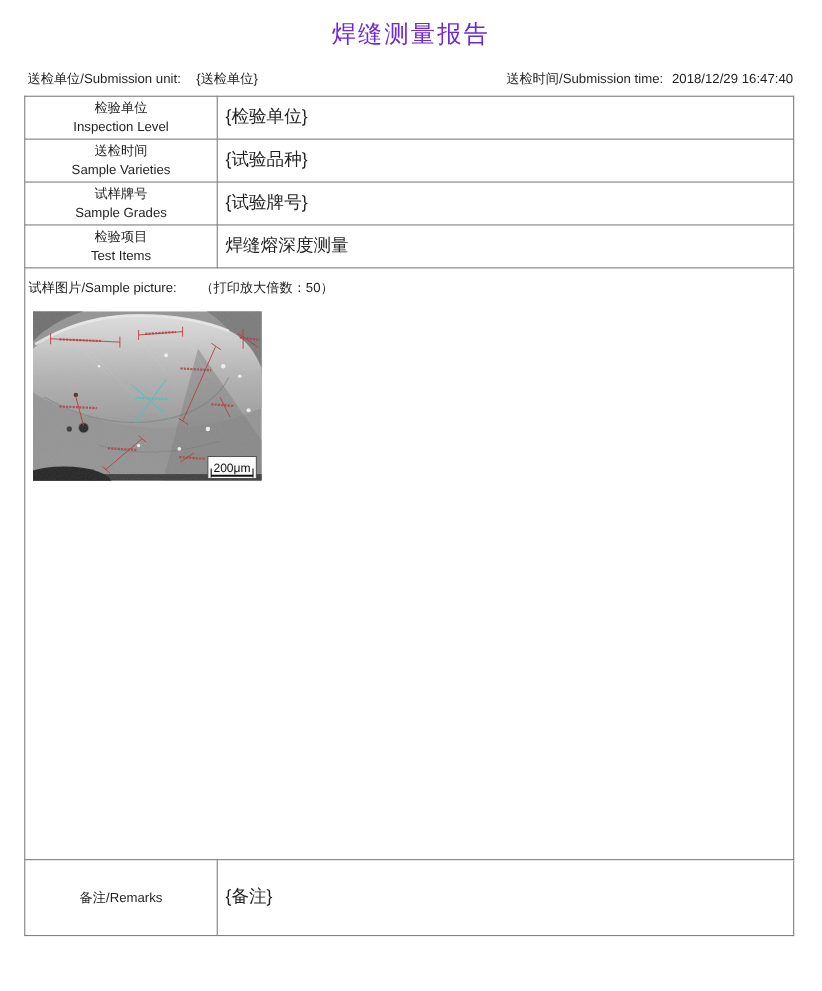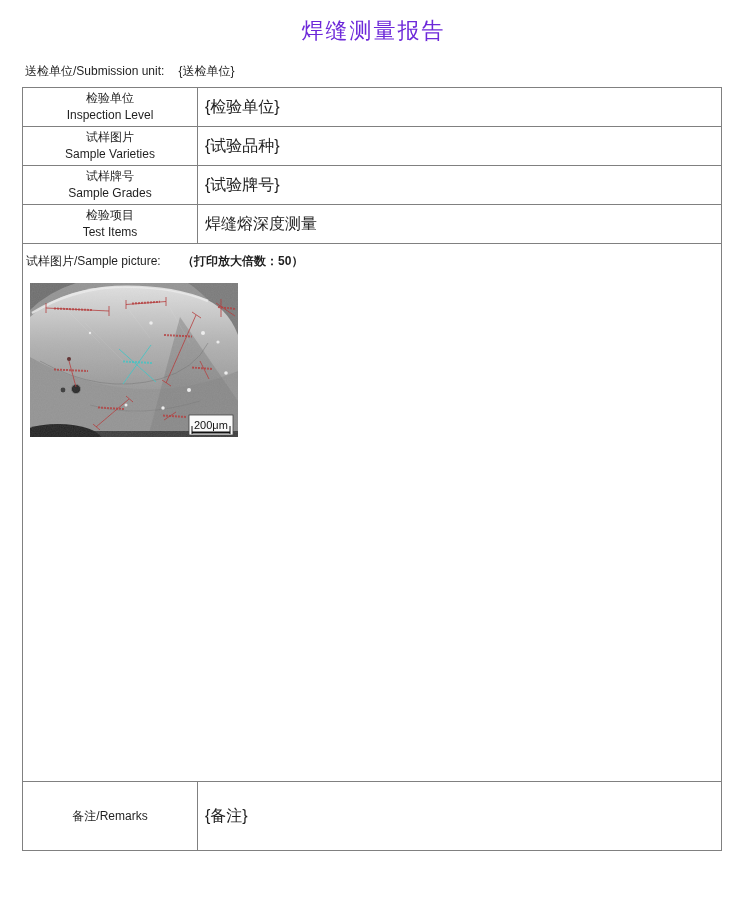--- a/index.html
+++ b/index.html
@@ -32,54 +32,58 @@
   .label-cell {
     text-align:center; vertical-align:middle;
     font-size:12px; line-height:17px; padding:2px;
   }
   .value-cell {
     vertical-align:middle; font-size:16px;
     line-height:18px; padding:3px 7px;
   }
   .picture-cell { vertical-align:top; padding:9px 4px 4px 3px; }
   .picture-label-row { font-size:12px; }
-  .mag-note { margin-left:18px;font-weight:bold; }
+  .mag-note { margin-left:18px; }
   .micrograph-wrap { margin:13px 0 0 4px; width:208px; height:172px; }
   .micrograph { display:block; }
 </style>
 </head>
 <body>
 
 <div class="doc-title">焊缝测量报告</div>
 
 <div class="header-line">
   <div class="hgroup">
     <span class="hlabel">送检单位/Submission unit:</span>
     <span class="hvalue-left">{送检单位}</span>
   </div>
+  <div class="hgroup">
+    <span class="hlabel">送检时间/Submission time:</span>
+    <span class="hvalue-right">2018/12/29 16:47:40</span>
+  </div>
 </div>
 
 <table class="report">
   <colgroup>
       <col class="c1">
       <col class="c2">
     </colgroup>
 
   <tbody>
       <tr style="height:36px;">
     <td class="label-cell">
       <div>检验单位</div>
       <div>Inspection Level</div>
     </td>
     <td class="value-cell">{检验单位}</td>
   </tr>
 
   <tr style="height:38px;">
     <td class="label-cell">
-      <div>试样图片</div>
+      <div>送检时间</div>
       <div>Sample Varieties</div>
     </td>
     <td class="value-cell">{试验品种}</td>
   </tr>
 
   <tr style="height:37px;">
     <td class="label-cell">
       <div>试样牌号</div>
       <div>Sample Grades</div>
     </td>

